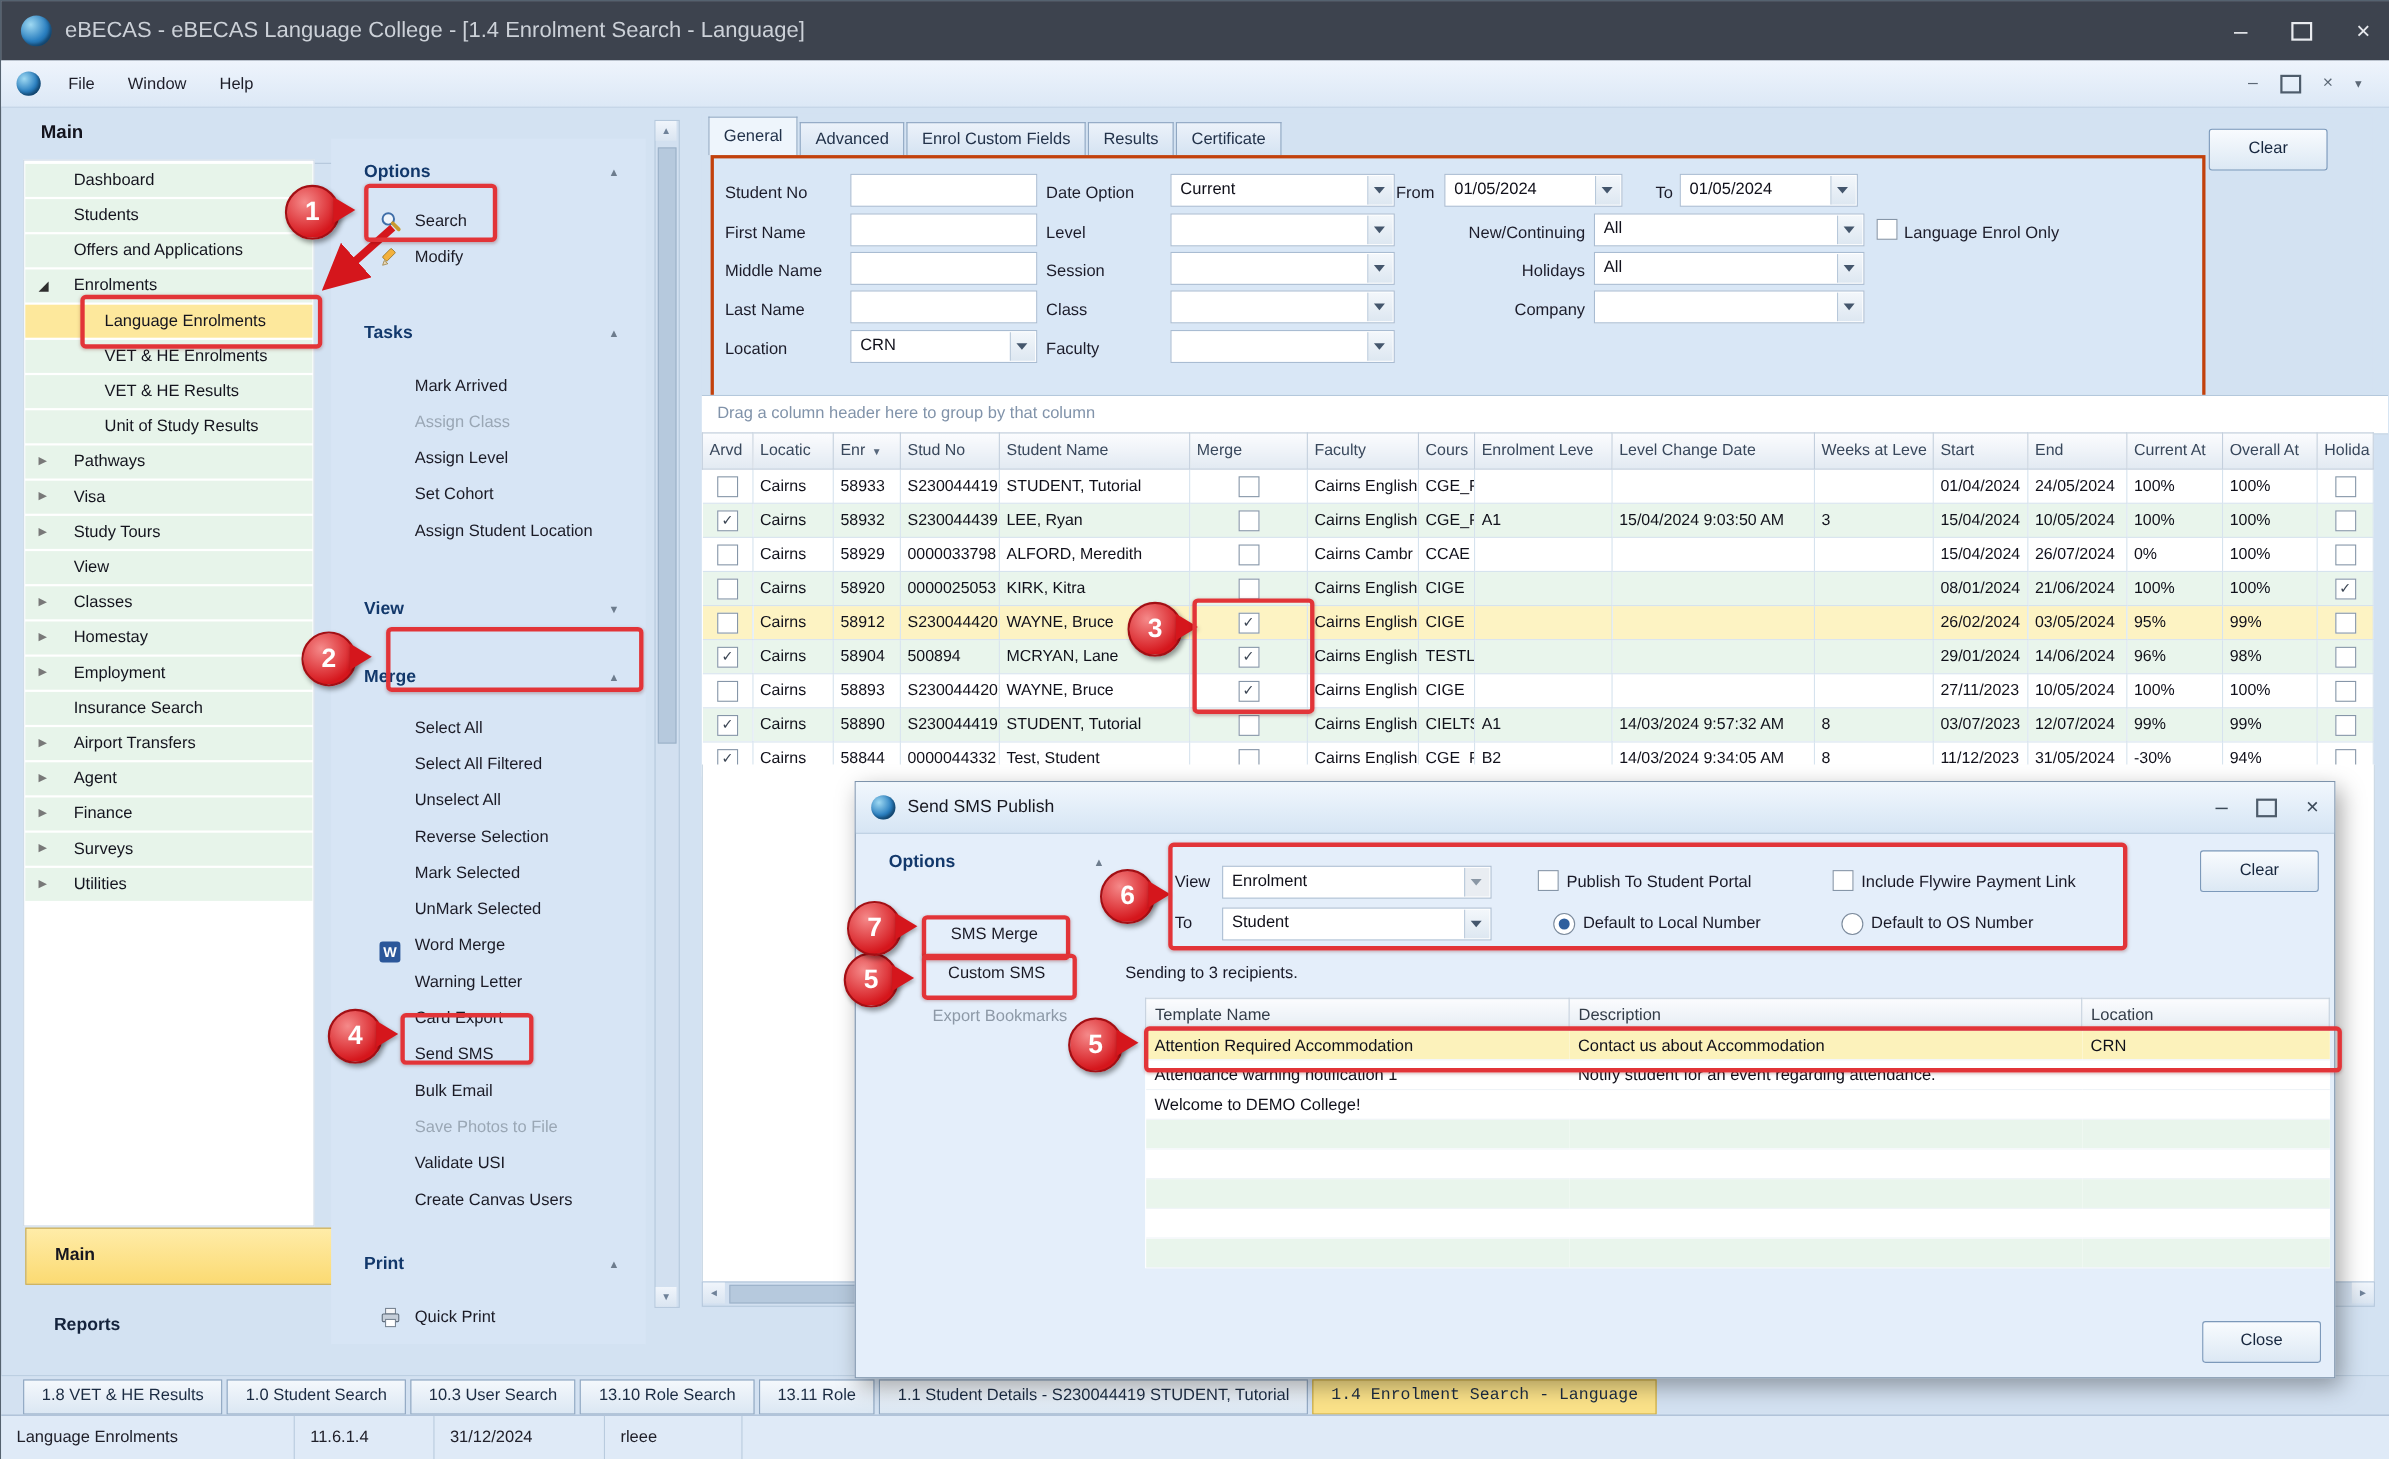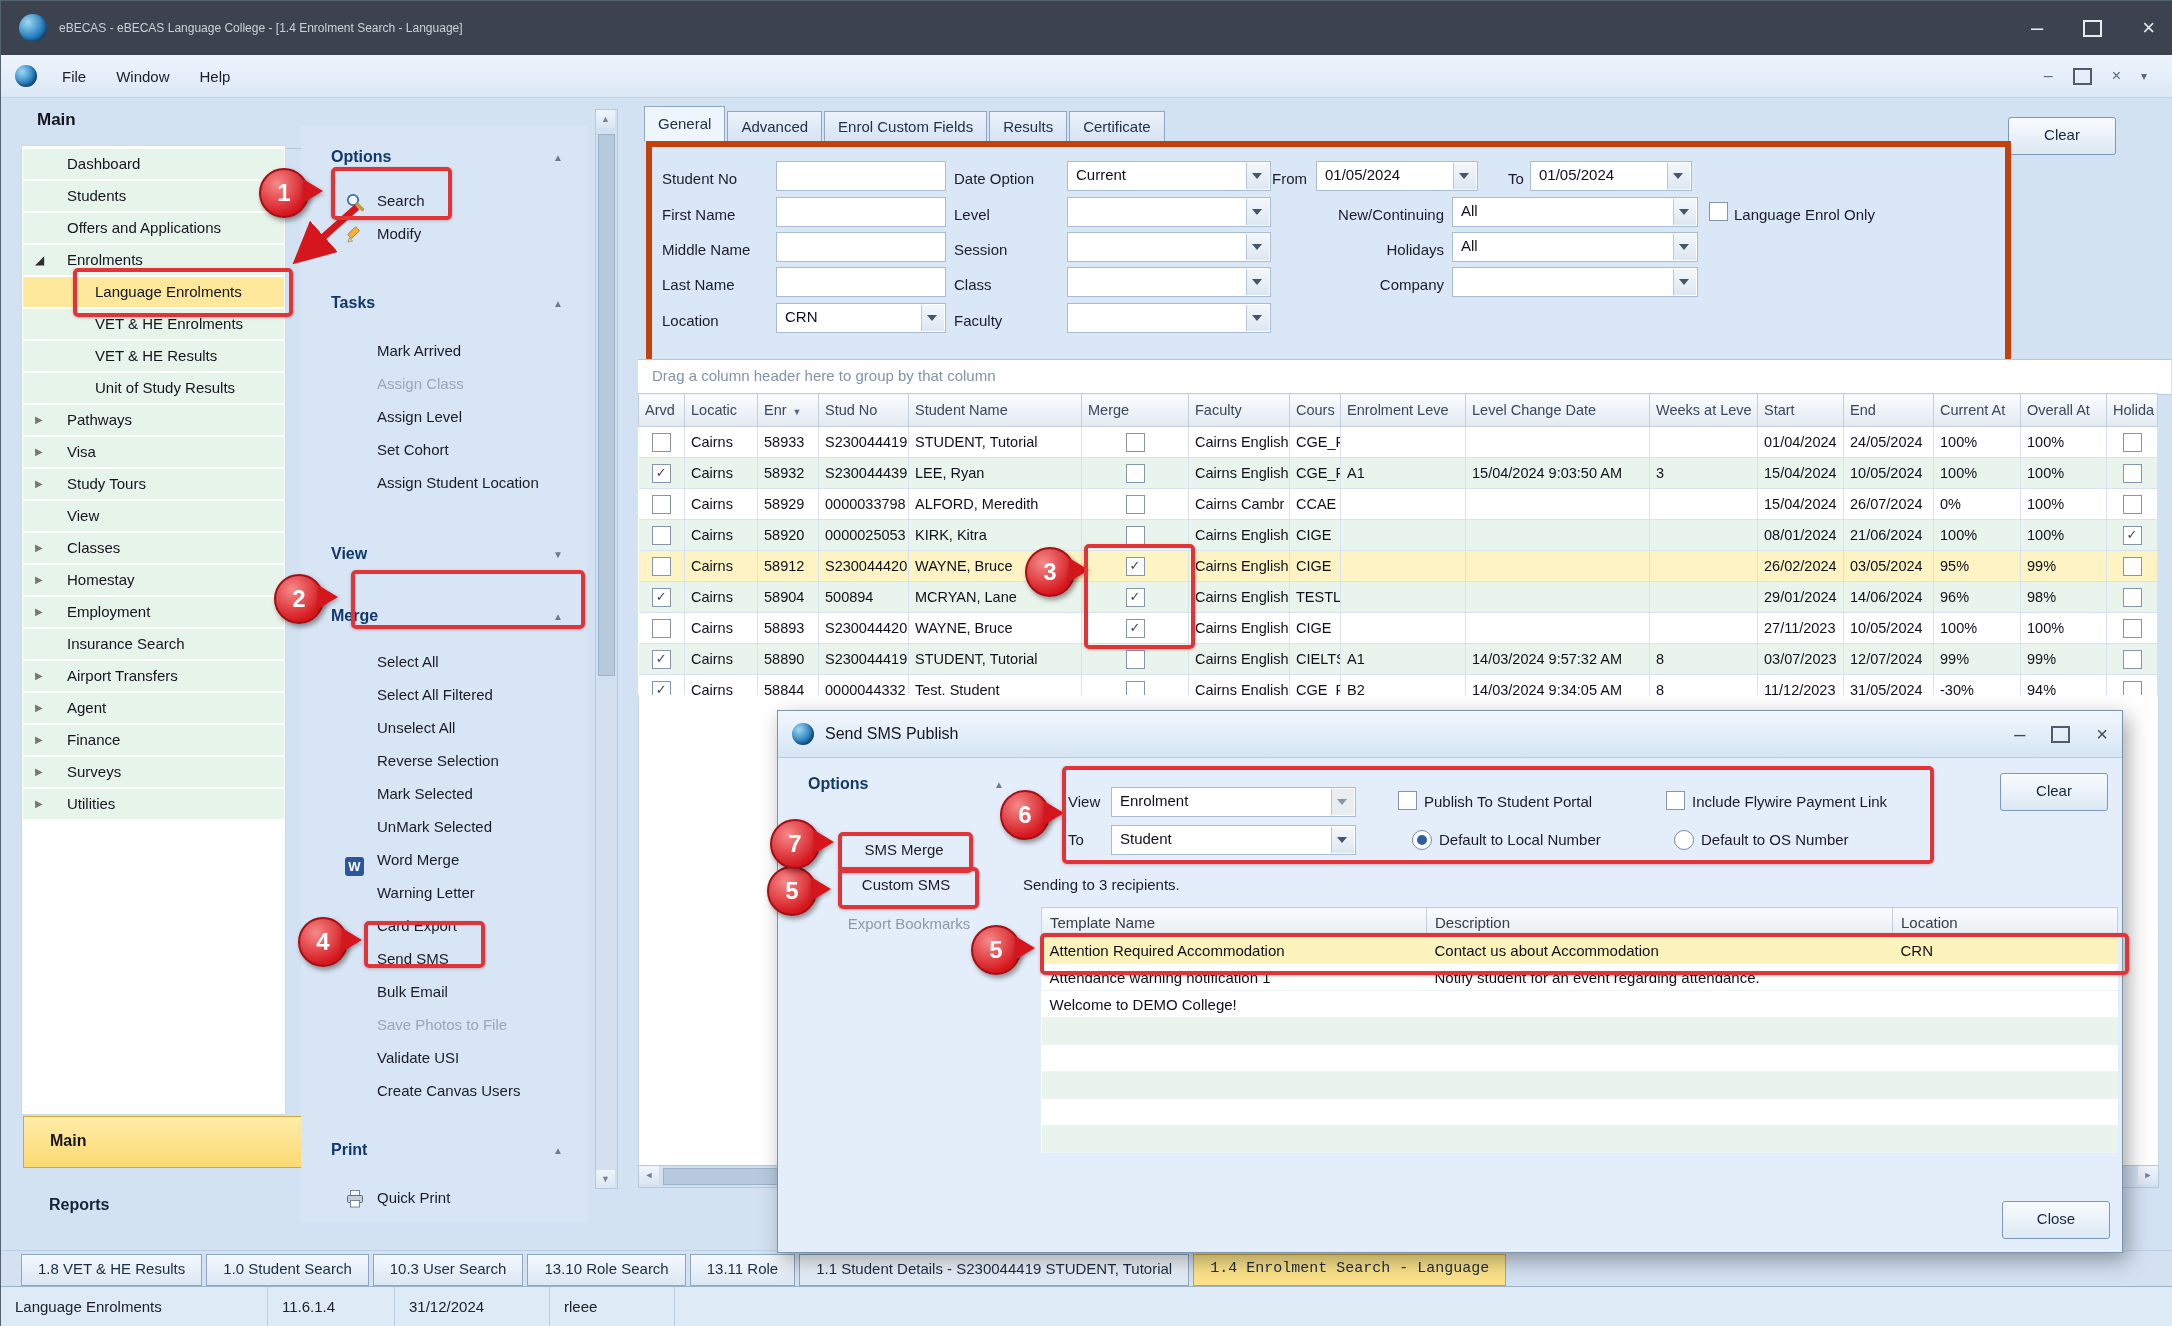--- a/index.html
+++ b/index.html
@@ -2,21 +2,21 @@
 <html><head>
 <meta charset="utf-8">
 <style>
   html,body{margin:0;padding:0;background:#8a97a5;}
   .app{position:relative;width:2172px;height:1326px;background:#d3e2f2;font-family:"Liberation Sans",sans-serif;border:1px solid #55626f;overflow:hidden;}
 
   
   .titlebar{position:absolute;left:0;top:0;right:0;height:54px;background:#3d434e;display:flex;align-items:center;padding:0 18px;}
   .logo-ic{display:inline-block;width:28px;height:28px;border-radius:50%;background:radial-gradient(circle at 32% 30%,#9fd9f2,#2a7fc0 55%,#0d4e86);box-shadow:inset -2px -2px 3px rgba(0,0,0,.35);flex:0 0 auto;}
   .logo-ic.sm{width:22px;height:22px;}
-  .title-text{margin-left:12px;font-size:12px;color:#ccd1d8;}
+  .title-text{margin-left:12px;font-size:20px;color:#ccd1d8;}
   .win-controls{margin-left:auto;display:flex;align-items:center;gap:40px;color:#e9ebef;font-size:22px;}
   .win-controls span{cursor:default;}
   .maxbox{display:inline-block;width:15px;height:13px;border:2px solid #e9ebef;}
   .maxbox.dk{border-color:#4e5c6b;}
 
   
   .menubar{position:absolute;left:0;top:54px;right:0;height:42px;background:linear-gradient(#eef4fc,#dce8f6);border-bottom:1px solid #c2d3e5;display:flex;align-items:center;padding:0 14px;font-size:15px;color:#1d1d28;}
   #menu-items{display:flex;align-items:center;}
   .menu-item{padding:7px 15px;}
   .mdi-controls{margin-left:auto;display:flex;gap:20px;align-items:center;color:#5c6876;font-size:16px;padding-right:12px;}
@@ -46,21 +46,21 @@
   .vsarr{position:absolute;left:0;width:19px;height:18px;text-align:center;font-size:9px;color:#6f8299;line-height:18px;background:linear-gradient(#f0f5fb,#dae5f1);}
   .vthumb{position:absolute;left:2px;width:15px;top:24px;height:540px;background:#b6c9dd;border:1px solid #9cb2c9;}
 
   
   .content{position:absolute;left:637px;top:102px;width:1519px;height:1086px;background:#d3e2f2;}
   .tabstrip{position:absolute;left:6px;top:4px;height:34px;display:flex;align-items:flex-end;gap:2px;}
   .tab{height:29px;line-height:29px;padding:0 13px;font-size:15px;background:linear-gradient(#ecf2fa,#d5e3f2);border:1px solid #90a7c2;border-bottom:none;color:#22324a;white-space:nowrap;}
   .tab.active{height:34px;line-height:33px;background:#eef5fc;}
   .btn{position:absolute;height:36px;background:linear-gradient(#f8fbfe,#dce8f4);border:1px solid #7c99ba;border-radius:3px;font-size:15px;color:#17273f;text-align:center;line-height:34px;}
   .clear-btn{left:1370px;top:14px;width:106px;}
-  .search-form{position:absolute;left:8px;top:38px;width:1353px;height:216px;background:#d9e7f6;border:6px solid #c2410c;}
+  .search-form{position:absolute;left:8px;top:38px;width:1353px;height:216px;background:#d9e7f6;border:3px solid #c2410c;}
   .f-label{position:absolute;font-size:15px;color:#1c1c2a;height:28px;line-height:28px;white-space:nowrap;}
   .f-label.ral{text-align:right;}
   .f-input{position:absolute;height:28px;background:#ffffff;border:1px solid #a9bcd2;}
   .dd .dd-text{display:block;padding:0 26px 0 8px;line-height:26px;font-size:15px;color:#10101a;white-space:nowrap;overflow:hidden;}
   .dd-arrow{position:absolute;right:1px;top:1px;bottom:1px;width:22px;background:linear-gradient(#f3f7fb,#dde7f1);border-left:1px solid #b7c8da;}
   .dd-arrow::after{content:"";position:absolute;left:5px;top:10px;border:5px solid transparent;border-top:6px solid #44566c;}
   .dd-arrow.disabled{background:#e9edf2;}
   .dd-arrow.disabled::after{border-top-color:#8a97a5;}
   .chk{display:inline-block;width:17px;height:17px;background:#fff;border:1px solid #8696a8;text-align:center;line-height:15px;font-size:13px;color:#3c4654;vertical-align:middle;}
   .chk.checked::after{content:"✓";}

